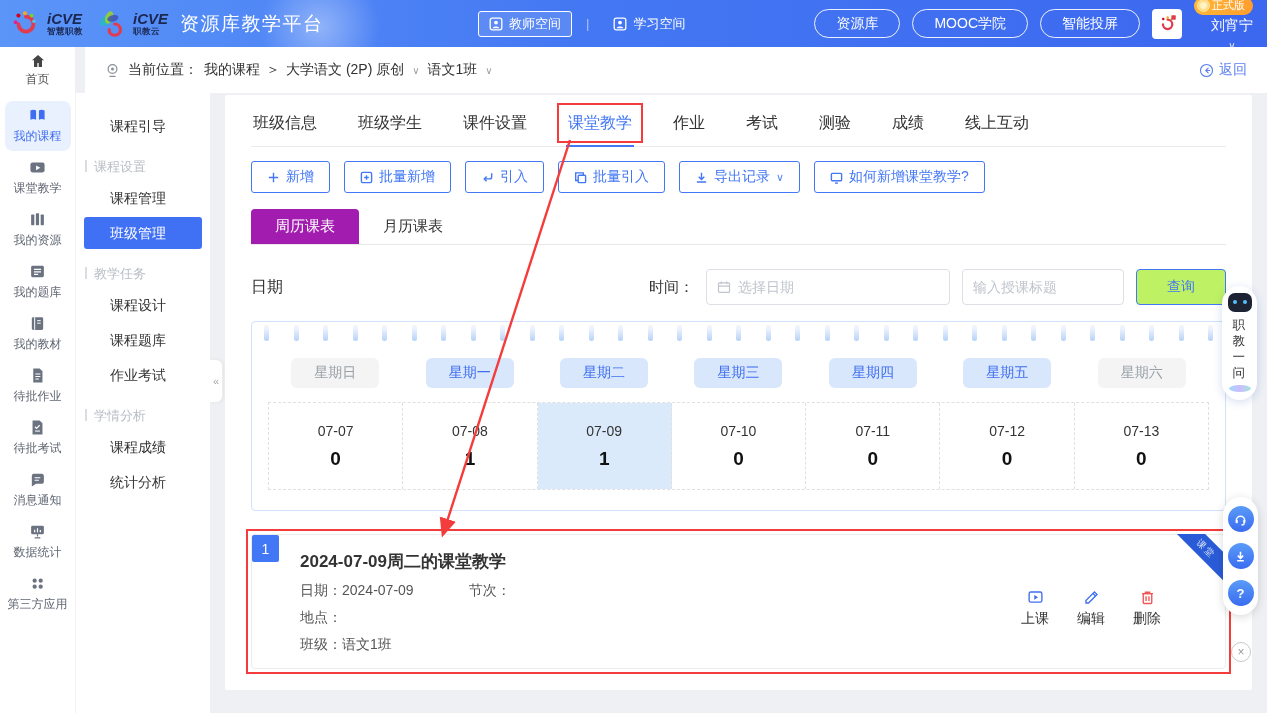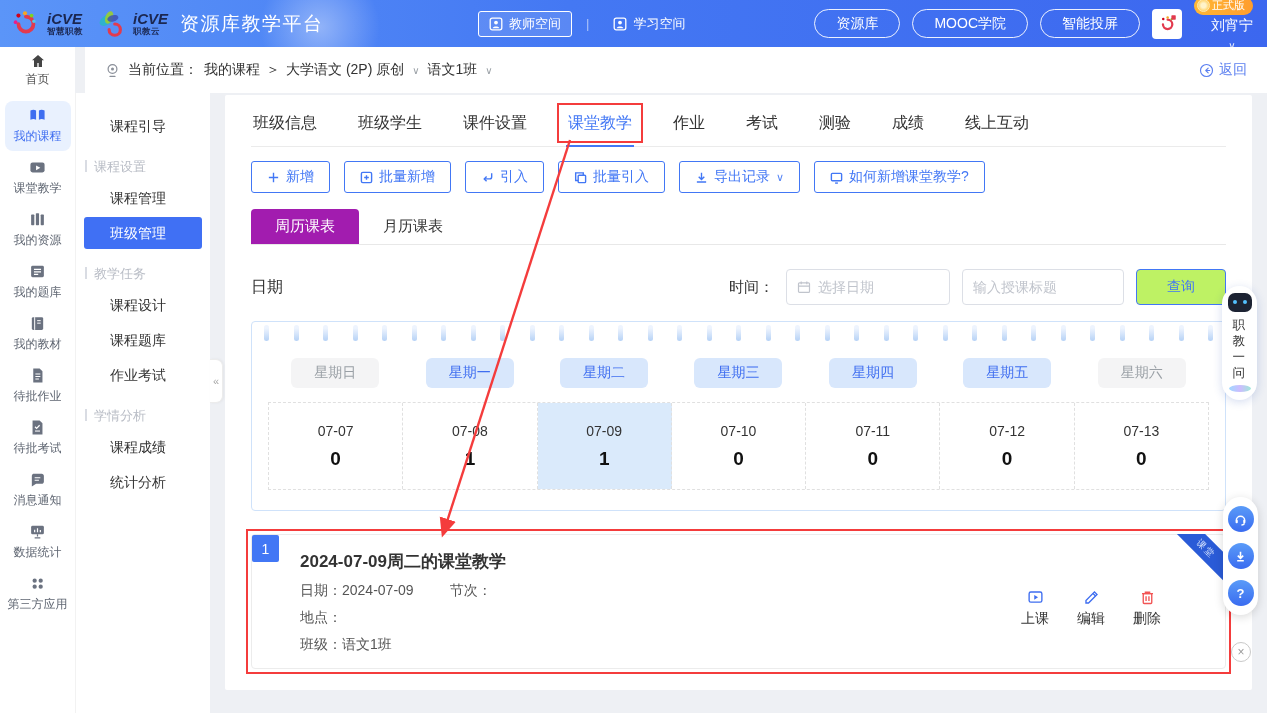--- a/index.html
+++ b/index.html
@@ -73,21 +73,21 @@
 .vtab.active{background:#a21caf;color:#fff;border-radius:4px 4px 0 0;}
 
 
 .filter-row{display:flex;align-items:center;margin-top:24px;}
 .f-date{font-size:16px;color:#333;}
 .f-right{margin-left:auto;display:flex;align-items:center;gap:12px;}
 .f-label{font-size:15px;color:#333;}
 .f-input{height:36px;border:1px solid #dcdfe6;border-radius:4px;display:flex;align-items:center;padding:0 10px;gap:7px;background:#fff;}
 .f-input input{border:none;outline:none;flex:1;font-size:14px;color:#333;font-family:inherit;min-width:0;background:transparent;}
 .f-input input::placeholder{color:#c0c4cc;}
-.f-input.date{width:164px;}
+.f-input.date{width:244px;}
 .f-input.title{width:162px;}
 .f-search{width:90px;height:36px;border:1px solid #4277f5;border-radius:4px;color:#4277f5;font-size:14px;display:flex;align-items:center;justify-content:center;background:#bef264;cursor:pointer;}
 
 
 .cal{margin-top:16px;border:1px solid #cfe2fa;border-radius:4px;position:relative;padding:30px 16px 20px;background:#fff;}
 .hooks{position:absolute;top:3px;left:12px;right:12px;display:flex;justify-content:space-between;}
 .hook{width:5px;height:16px;border-radius:3px;background:linear-gradient(#eef4fe 20%,#b6d2f6);}
 .weekdays{display:flex;margin-top:6px;}
 .wd{flex:1;display:flex;justify-content:center;}
 .wd span{font-size:14px;padding:6px 23px;border-radius:6px;cursor:pointer;}
@@ -98,21 +98,21 @@
 .dcell:last-child{border-right:none;}
 .dcell.hl{background:#daeafb;}
 .d-date{font-size:14px;color:#333;}
 .d-count{font-size:19px;font-weight:bold;color:#111;}
 
 
 .session-card{margin-top:23px;position:relative;border:1px solid #ececec;border-radius:4px;min-height:122px;padding:12px 30px 14px 48px;background:#fff;}
 .card-redbox{position:absolute;inset:-6px;border:2px solid #f43c3c;pointer-events:none;}
 .badge{position:absolute;left:0;top:0;width:27px;height:27px;background:#4277f5;color:#fff;display:flex;align-items:center;justify-content:center;font-size:14px;border-radius:2px;}
 .sc-title{font-size:17px;font-weight:bold;color:#333;margin-top:3px;}
-.sc-row{font-size:14px;color:#555;margin-top:9px;display:flex;gap:36px;}
+.sc-row{font-size:14px;color:#555;margin-top:9px;display:flex;gap:55px;}
 .sc-actions{position:absolute;right:64px;top:54px;display:flex;gap:28px;}
 .act{display:flex;flex-direction:column;align-items:center;gap:4px;font-size:14px;color:#333;cursor:pointer;}
 .act svg{width:17px;height:17px;stroke:#3f6ef0;fill:none;stroke-width:1.6;}
 .act.danger svg{stroke:#f25555;}
 .ribbon{position:absolute;top:-1px;right:-1px;width:56px;height:56px;overflow:hidden;pointer-events:none;}
 .ribbon i{position:absolute;display:block;width:96px;transform:rotate(45deg);background:#2a5bd7;color:#dce8ff;font-size:9px;text-align:center;line-height:20px;right:-28px;top:5px;font-style:normal;letter-spacing:2px;}
 
 
 .ai-widget{position:absolute;right:10px;top:286px;width:35px;background:#fff;border-radius:18px;box-shadow:0 2px 10px rgba(40,80,180,.2);padding:7px 0 8px;display:flex;flex-direction:column;align-items:center;z-index:60;cursor:pointer;}
 .robot{width:24px;height:19px;background:#1d2333;border-radius:7px;position:relative;margin-bottom:5px;}

